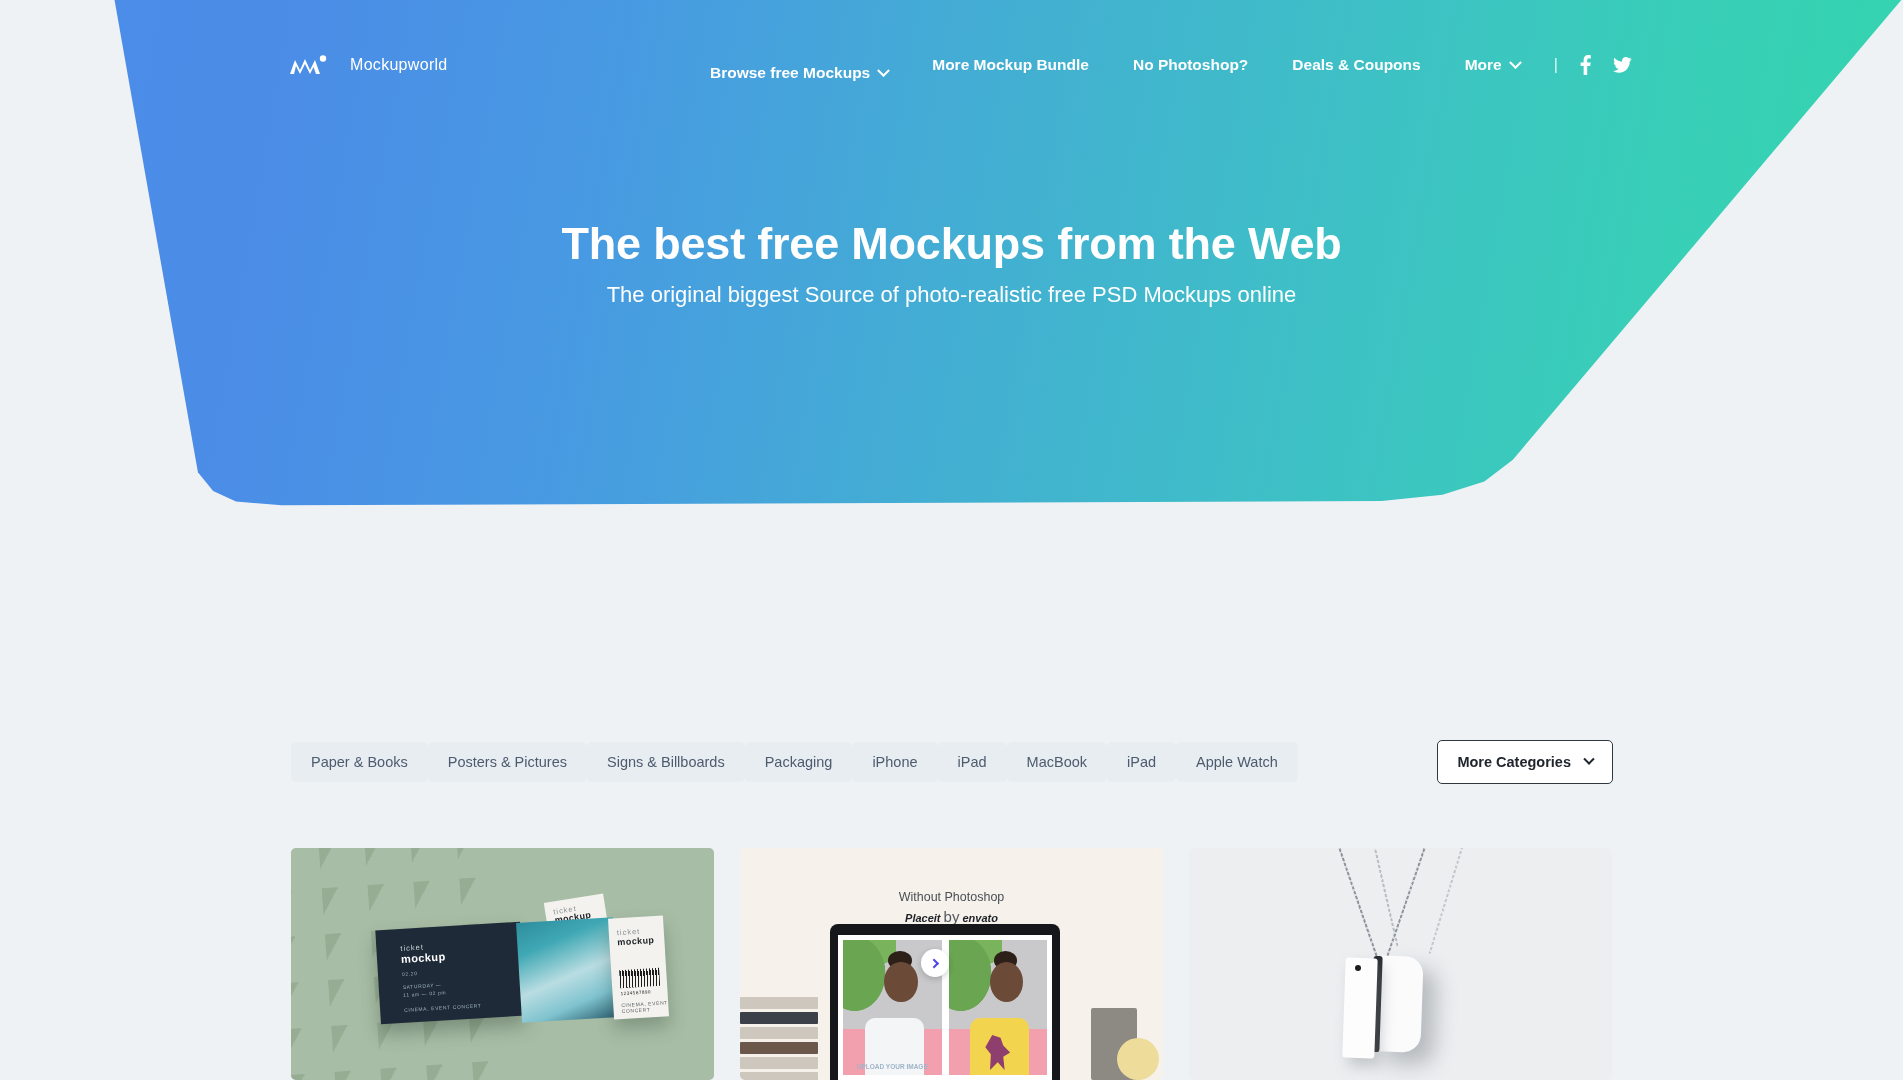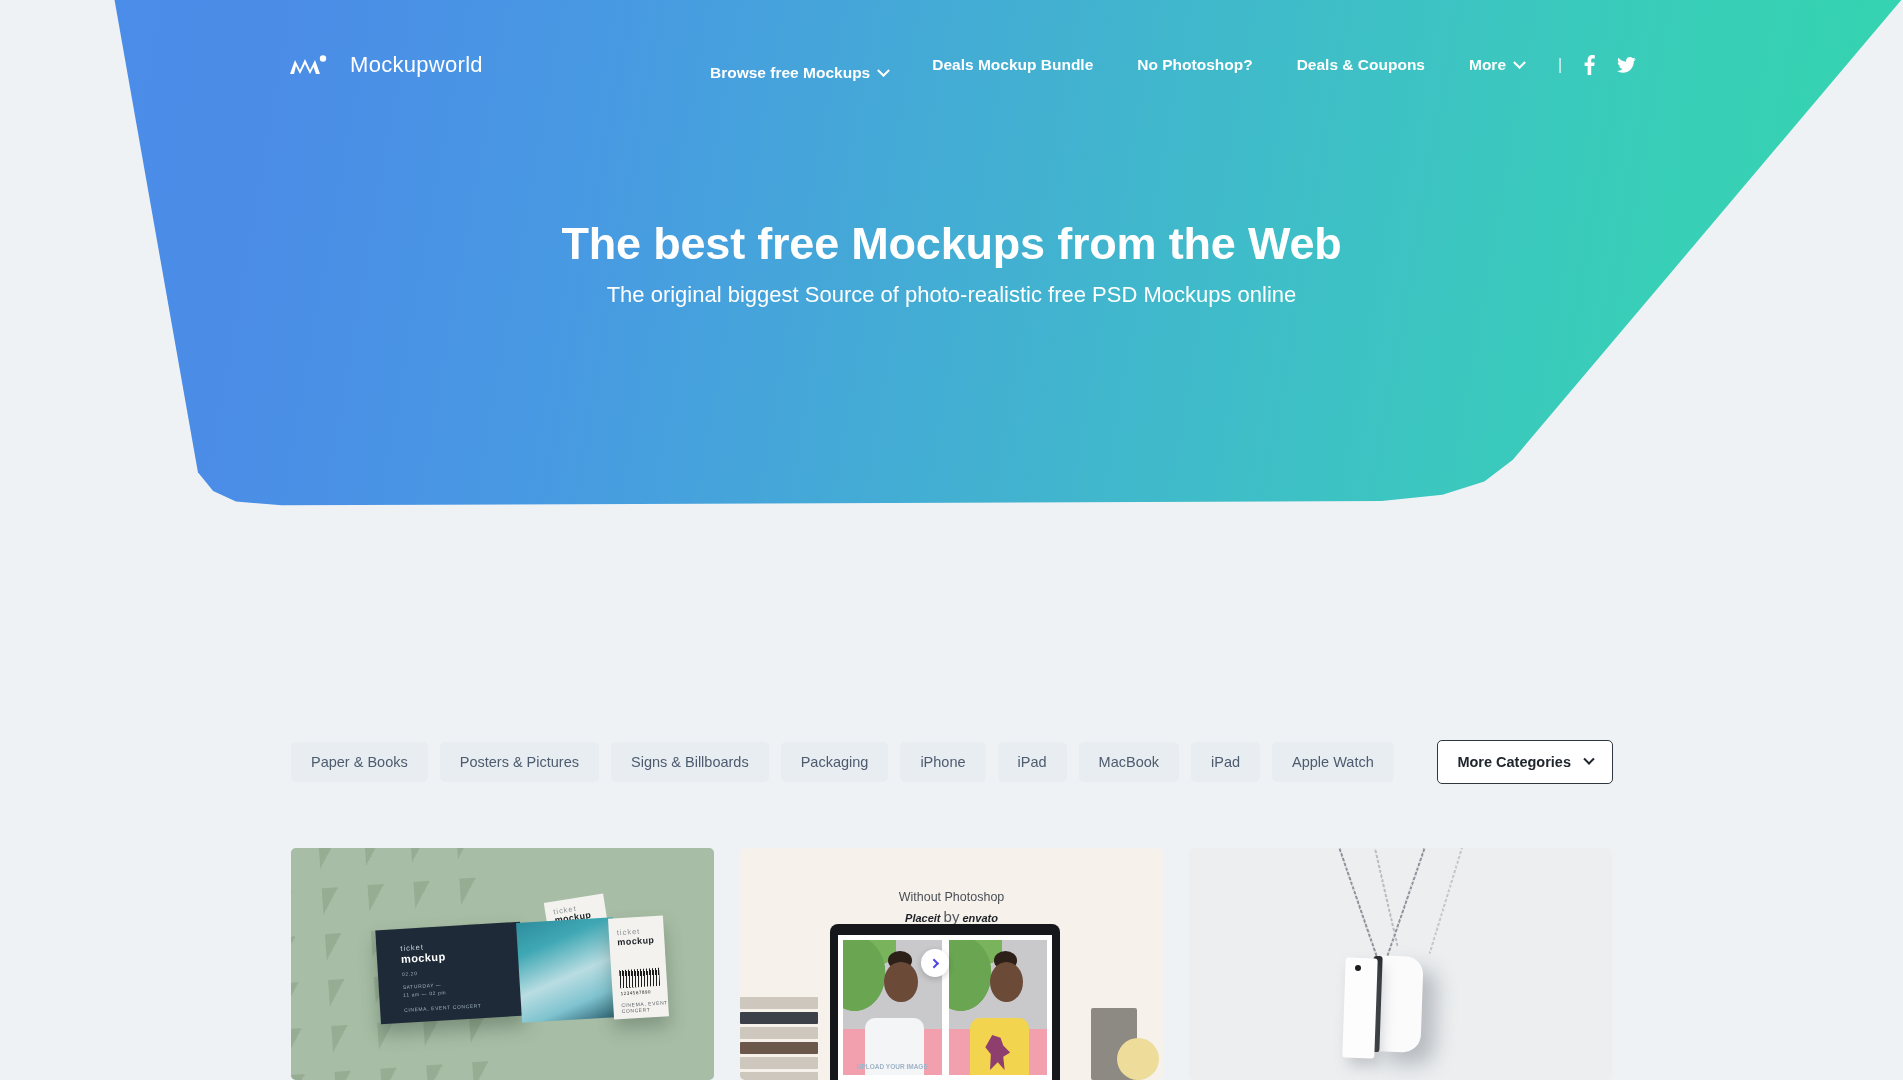--- a/index.html
+++ b/index.html
@@ -58,21 +58,21 @@
     position: absolute;
     left: 290px;
     display: flex;
     align-items: center;
     gap: 14px;
     cursor: pointer;
   }
   .brand-mark { width: 46px; height: 24px; position: relative; }
   .brand-name {
     color: #ffffff;
-    font-size: 22px;
+    font-size: 16px;
     letter-spacing: 0.3px;
     font-weight: 400;
   }
 
   .nav {
     position: absolute;
     left: 710px;
     display: flex;
     align-items: center;
     gap: 0px;
@@ -175,21 +175,21 @@
 
   
   .cats {
     position: absolute;
     top: 740px;
     left: 291px;
     width: 1322px;
     display: flex;
     align-items: center;
   }
-  .cat-list { display: flex; gap: 12px; flex: 1; }
+  .cat-list { display: flex; gap: 0; flex: 1; }
   .cat-pill {
     background: #e8edf2;
     color: #4d5b6e;
     font-size: 14.5px;
     border-radius: 5px;
     padding: 12px 20px;
     white-space: nowrap;
     cursor: pointer;
     border: none;
     font-family: "Liberation Sans", sans-serif;
@@ -368,21 +368,21 @@
       </div>
 
       <div class="nav">
 
         <div class="nav-item">
           <span>Browse free Mockups</span>
           <span class="chev"></span>
         </div>
 
         <div class="nav-item">
-          <span>Deals Mockup Bundle</span>
+          <span>More Mockup Bundle</span>
         </div>
 
         <div class="nav-item">
           <span>No Photoshop?</span>
         </div>
 
         <div class="nav-item">
           <span>Deals &amp; Coupons</span>
         </div>
 

